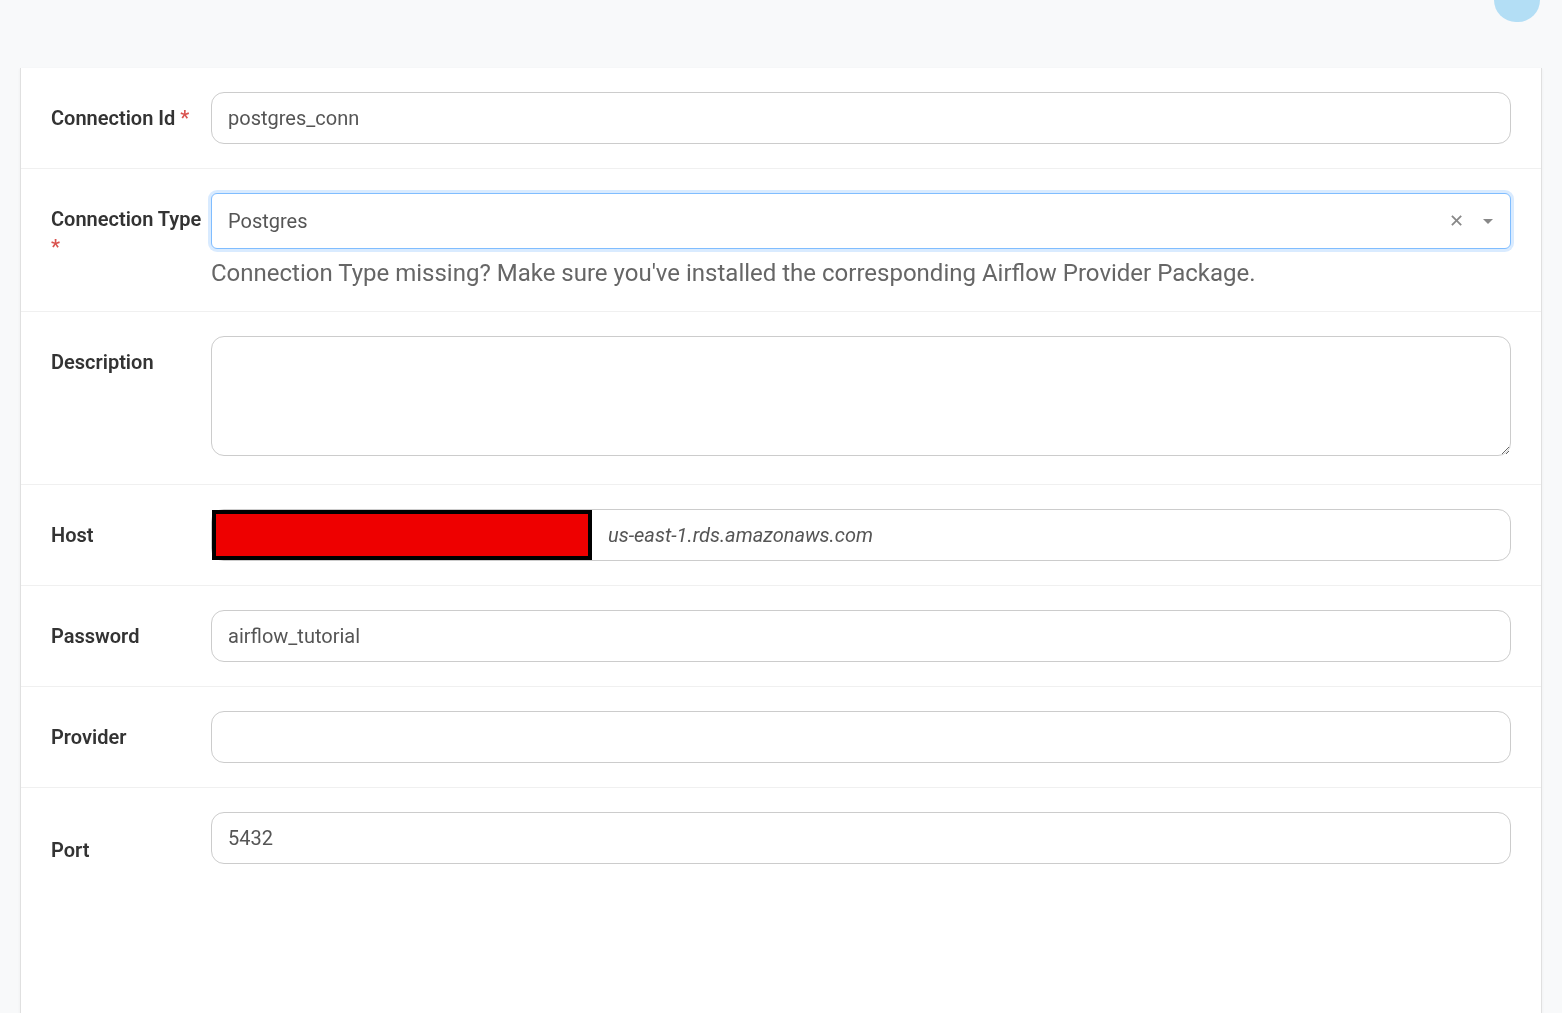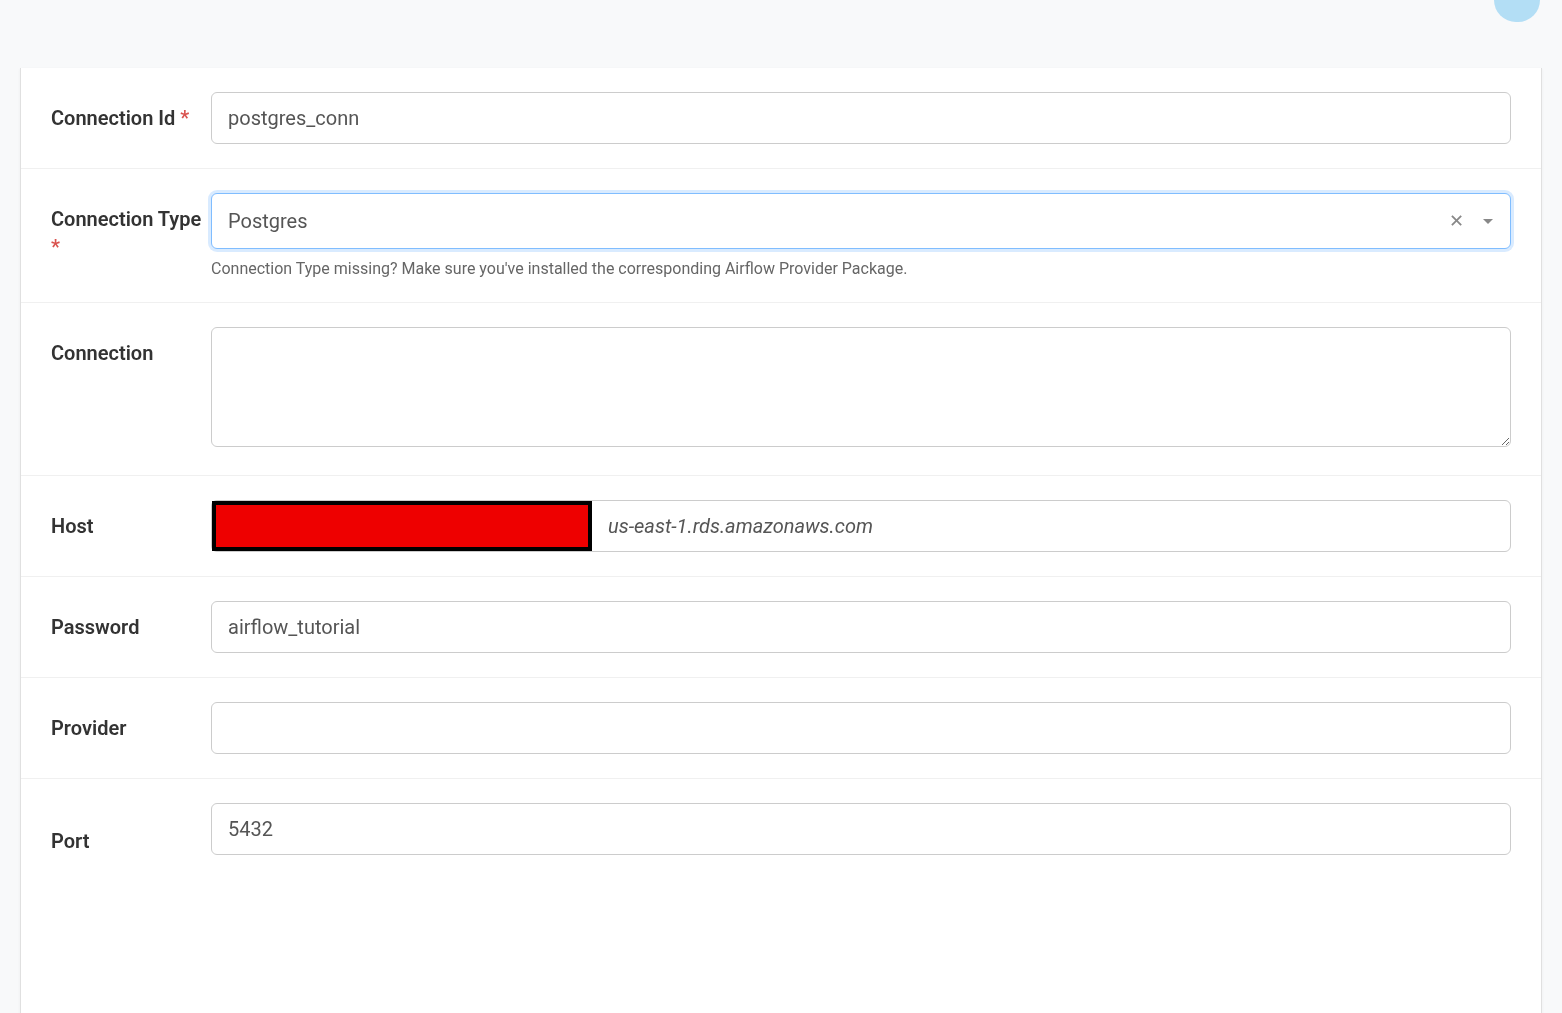--- a/index.html
+++ b/index.html
@@ -49,21 +49,21 @@
       flex: 1;
       position: relative;
     }
     .form-control {
       width: 100%;
       padding: 12px 16px;
       font-size: 20px;
       color: #555;
       background: #fff;
       border: 1px solid #ccc;
-      border-radius: 6px;
+      border-radius: 13px;
       outline: none;
       font-family: inherit;
       height: 52px;
     }
     textarea.form-control {
       height: 120px;
       resize: both;
       padding-top: 12px;
     }
     .select-wrapper {
@@ -98,21 +98,21 @@
       cursor: pointer;
       line-height: 1;
     }
     .dropdown-arrow-icon svg {
       width: 12px;
       height: 7px;
       display: block;
     }
     .helper-text {
       margin-top: 10px;
-      font-size: 16px;
+      font-size: 24px;
       color: #666;
     }
     .redaction-box {
       position: absolute;
       left: 1px;
       top: 1px;
       width: 380px;
       height: 50px;
       background: #EE0000;
       border: 4px solid #000;
@@ -172,21 +172,21 @@
                 </svg>
             </span>
           </span>
         </div>
         <div class="helper-text">Connection Type missing? Make sure you've installed the corresponding Airflow Provider Package.</div>
       </div>
     </div>
 
     <div class="form-row">
       <div class="form-label-col">
-        <span>Connection</span>
+        <span>Description</span>
       </div>
       <div class="form-input-col">
         <textarea class="form-control" style=""></textarea>
       </div>
     </div>
 
     <div class="form-row">
       <div class="form-label-col">
         <span>Host</span>
       </div>

